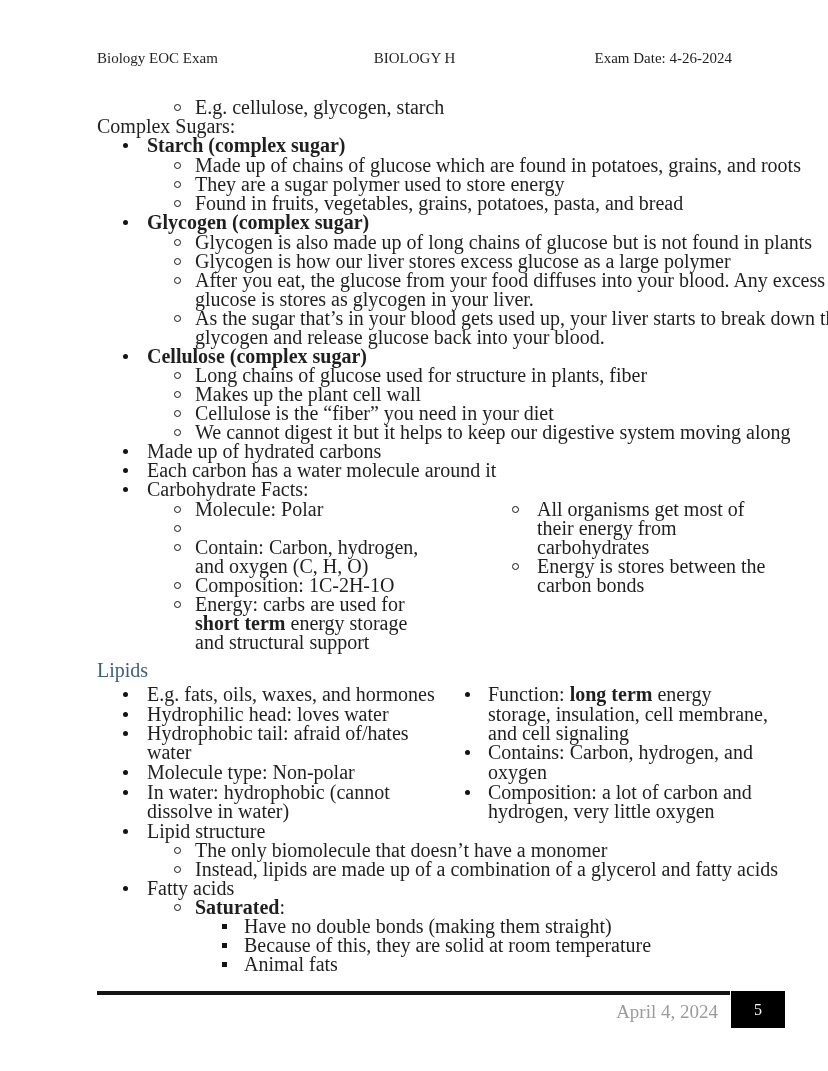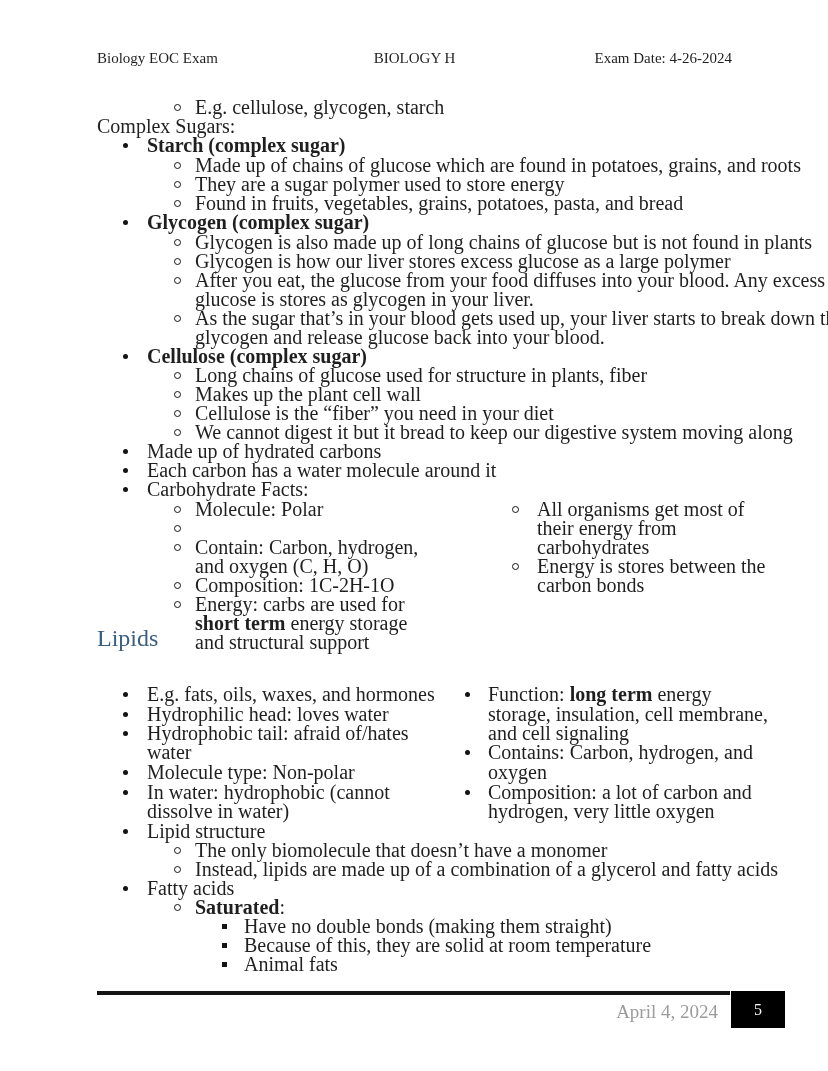--- a/index.html
+++ b/index.html
@@ -30,22 +30,22 @@
   .lv0 .txt { margin-left: 0; }
   .lv1 .marker { left: 26px; }  .lv1 .txt { margin-left: 50px; }
   .lv2 .marker { left: 77px; }  .lv2 .txt { margin-left: 98px; }
   .lv3 .marker { left: 125px; } .lv3 .txt { margin-left: 147px; }
   .r1  .marker { left: 368px; } .r1 .txt  { margin-left: 391px; }
   .r2  .marker { left: 415px; } .r2 .txt  { margin-left: 440px; }
   .b { font-weight: bold; }
 
   
   .section-heading {
-    position: absolute; left: 97px; top: 626px;
-    font-size: 24px; line-height: 24px; white-space: nowrap;
+    position: absolute; left: 97px; top: 658px;
+    font-size: 20px; line-height: 24px; white-space: nowrap;
   }
 
   
   .footer-rule { position: absolute; left: 97px; top: 991px; width: 633px; height: 4px; background: #141414; }
   .footer-date { position: absolute; right: 110px; top: 1002px; font-size: 19px; line-height: 20px; white-space: nowrap; }
   .page-num-box {
     position: absolute; left: 731px; top: 991px; width: 54px; height: 37px;
     background: #000000; color: #ffffff; text-align: center;
     font-size: 16px; line-height: 37px;
   }
@@ -122,21 +122,21 @@
       <div class="line lv2" style="top: 384px;">
         <span class="marker circle"></span>
         <span class="txt"><span>Makes up the plant cell wall</span></span>
       </div>
       <div class="line lv2" style="top: 403px;">
         <span class="marker circle"></span>
         <span class="txt"><span>Cellulose is the “fiber” you need in your diet</span></span>
       </div>
       <div class="line lv2" style="top: 422px;">
         <span class="marker circle"></span>
-        <span class="txt"><span>We cannot digest it but it bread to keep our digestive system moving along</span></span>
+        <span class="txt"><span>We cannot digest it but it helps to keep our digestive system moving along</span></span>
       </div>
       <div class="line lv1" style="top: 441px;">
         <span class="marker disc"></span>
         <span class="txt"><span>Made up of hydrated carbons</span></span>
       </div>
       <div class="line lv1" style="top: 460px;">
         <span class="marker disc"></span>
         <span class="txt"><span>Each carbon has a water molecule around it</span></span>
       </div>
       <div class="line lv1" style="top: 479px;">

